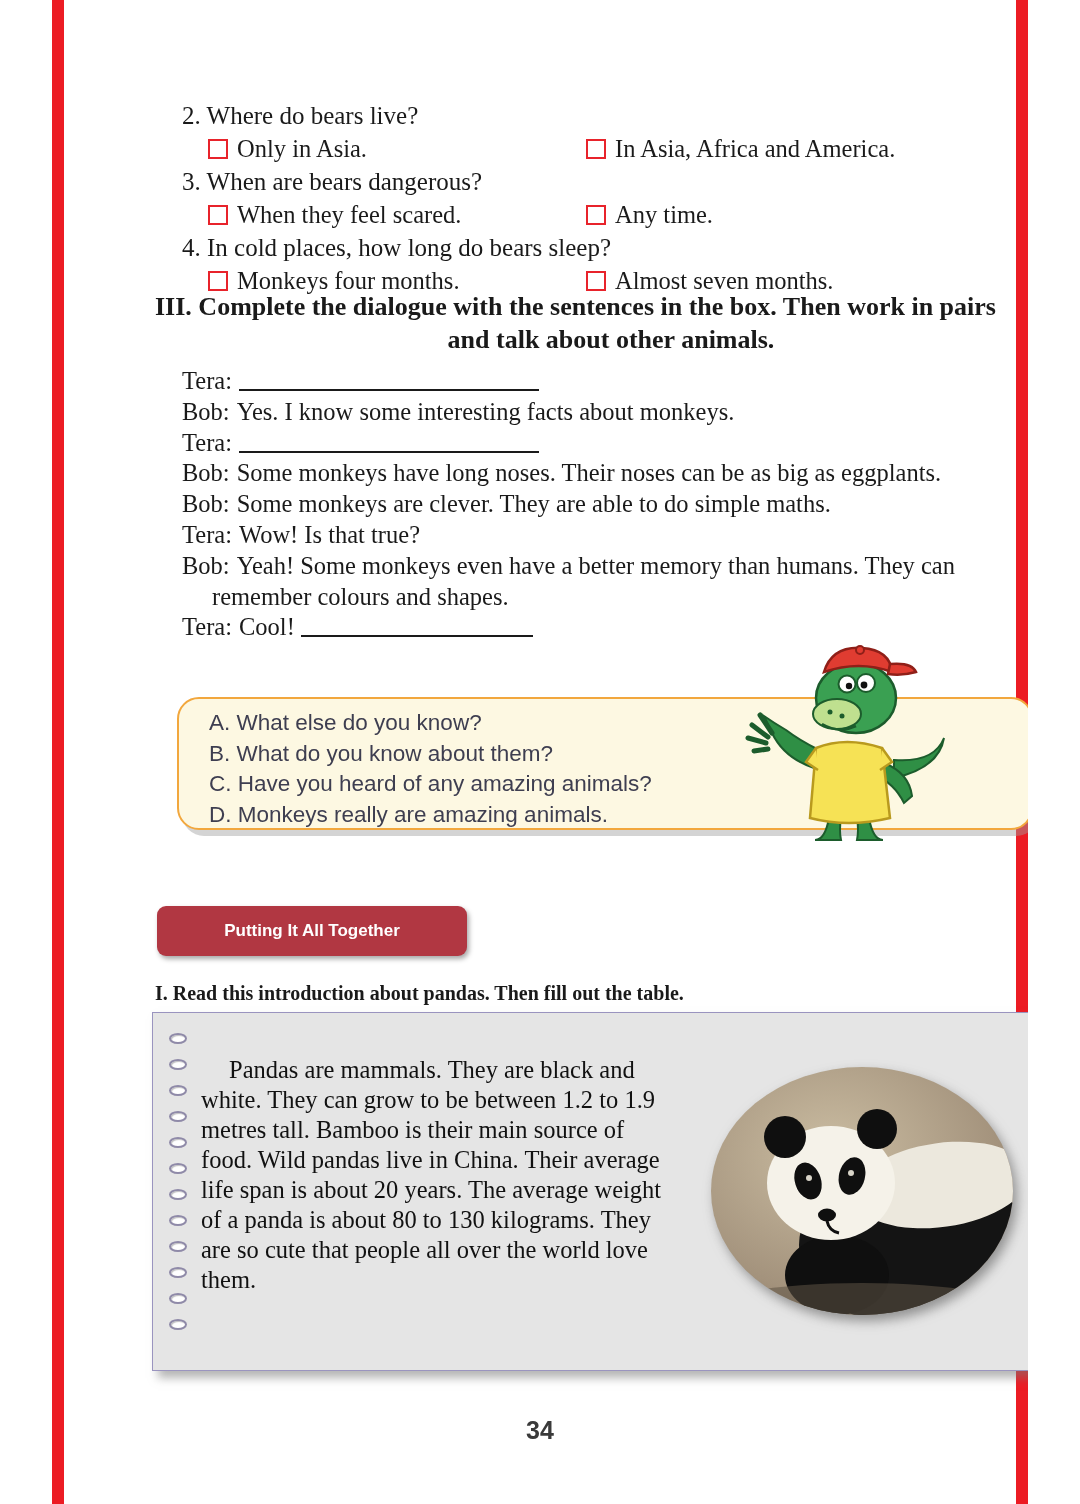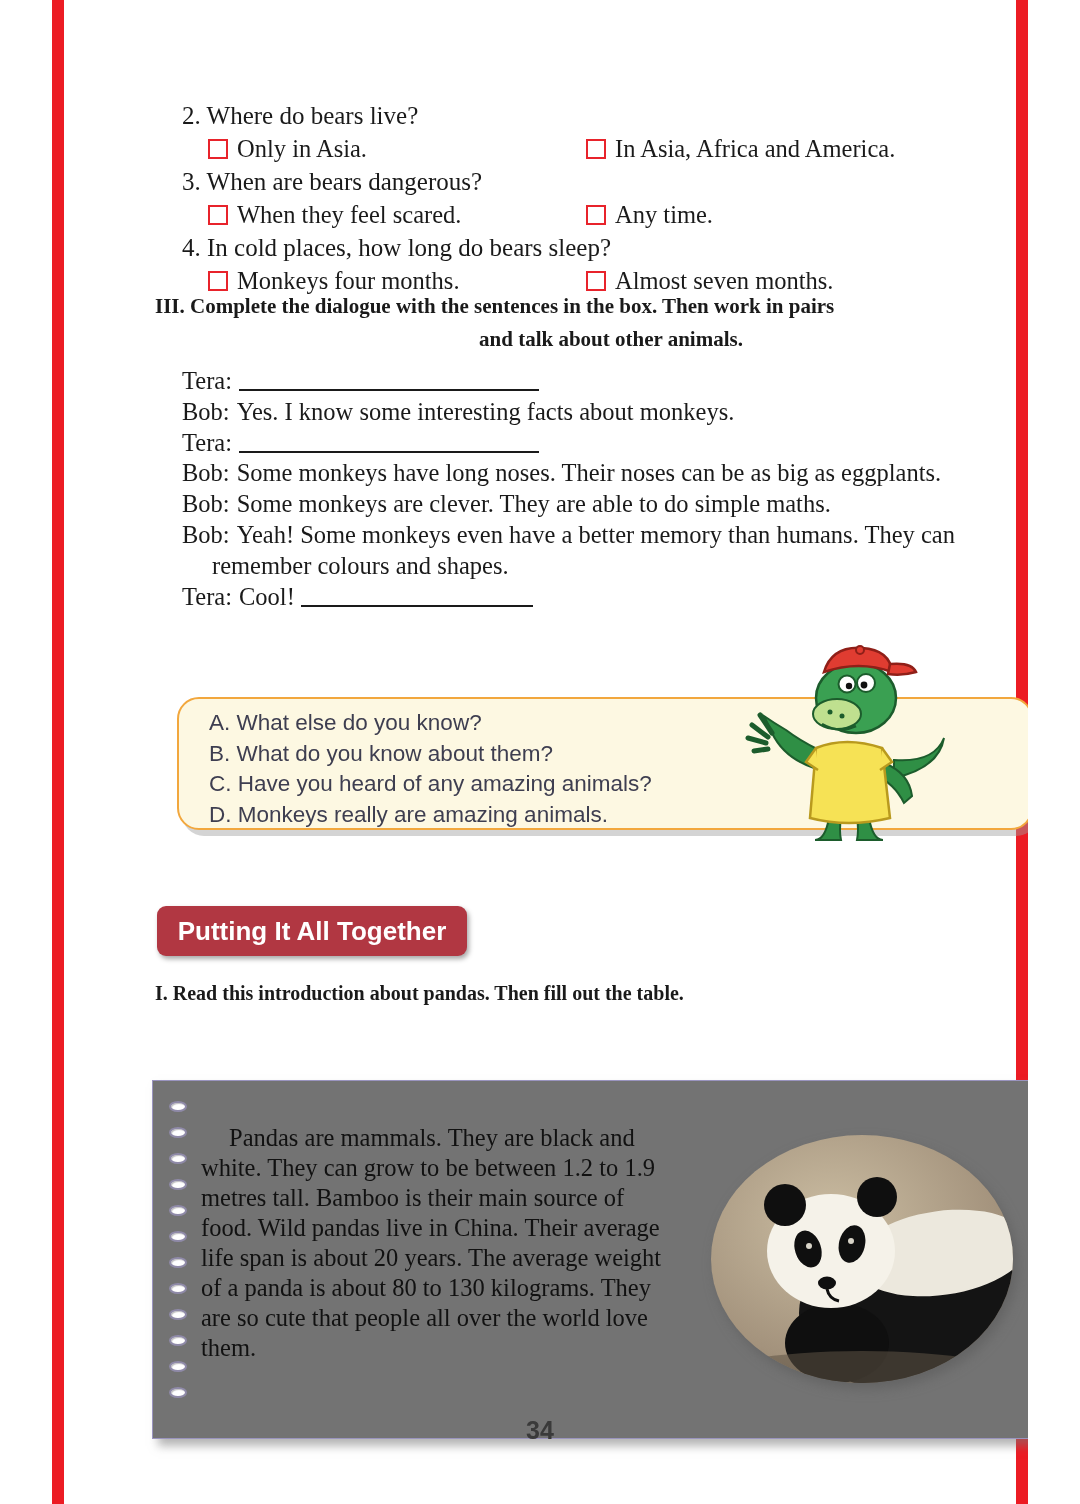--- a/index.html
+++ b/index.html
@@ -19,21 +19,21 @@
   .opt-row { display:flex; padding-left:26px; line-height:31px; margin:2px 0 2px 0; align-items:flex-start; }
   .opt { display:inline-flex; align-items:center; font-size:24.5px; }
   .opt-first { width:378px; }
   .checkbox {
     display:inline-block; width:20px; height:20px; background:#fff;
     border:2.5px solid #e8232b; margin-right:9px; flex:0 0 auto;
   }
 
   
   .sec3-head { position:absolute; top:290px; left:103px; width:880px;
-    font-weight:bold; font-size:21px; line-height:33px; }
+    font-weight:bold; font-size:26px; line-height:33px; }
   .sec3-head .l2 { padding-left:32px;text-align:center; }
 
   
   .dialogue { position:absolute; top:366px; left:130px; width:862px; font-size:24.5px; }
   .dlg-line { line-height:30.8px; padding-left:30px; text-indent:-30px; }
   .speaker { font-weight:normal; margin-right:7px; }
   .blank { display:inline-block; border-bottom:2px solid #1a1a1a; height:14px; vertical-align:-2px; }
   .w300 { width:300px; } .w160 { width:158px; } .w230 { width:232px; }
 
   
@@ -45,33 +45,33 @@
   .box-lines { padding:9px 0 8px 30px; font-family:"Liberation Sans", sans-serif;
     font-size:22.5px; line-height:30.5px; color:#3e3e50; }
 
   
   .dino { position:absolute; top:628px; left:692px; width:205px; height:215px; z-index:3; }
 
   
   .badge {
     position:absolute; top:906px; left:105px; width:310px; height:50px;
     background:#b13742; border-radius:9px; color:#ffffff;
-    font-family:"Liberation Sans", sans-serif; font-weight:bold; font-size:26px;
+    font-family:"Liberation Sans", sans-serif; font-weight:bold; font-size:17px;
     display:flex; align-items:center; justify-content:center;
     box-shadow:2px 3px 5px rgba(0,0,0,0.35);
   }
 
   
   .sec1-head { position:absolute; top:982px; left:103px; width:880px;
     font-weight:bold; font-size:20px; }
 
   
   .panda-panel {
-    position:absolute; top:1080px; left:100px; width:880px; height:359px;
-    background:#737373; border:1px solid #9a94bf;
+    position:absolute; top:1012px; left:100px; width:880px; height:359px;
+    background:#e5e5e5; border:1px solid #9a94bf;
     box-shadow:6px 7px 9px rgba(120,120,120,0.55);
   }
   .holes { position:absolute; left:16px; top:20px; }
   .hole {
     width:18px; height:11px; border-radius:50%; background:#ffffff;
     border:2px solid #8f8aa8; margin-bottom:15px;
     box-shadow:inset 1px 1px 1px rgba(0,0,0,0.25);
   }
   .panel-text {
     position:absolute; left:48px; top:42px; width:478px;
@@ -143,20 +143,23 @@
       <span class="speaker">Bob:</span><span>Yes. I know some interesting facts about monkeys.</span>
     </div>
     <div class="dlg-line">
       <span class="speaker">Tera:</span><span class="blank w300"></span>
     </div>
     <div class="dlg-line">
       <span class="speaker">Bob:</span><span>Some monkeys have long noses. Their noses can be as big as eggplants.</span>
     </div>
     <div class="dlg-line">
       <span class="speaker">Bob:</span><span>Some monkeys are clever. They are able to do simple maths.</span>
+    </div>
+    <div class="dlg-line">
+      <span class="speaker">Tera:</span><span>Wow! Is that true?</span>
     </div>
     <div class="dlg-line">
       <span class="speaker">Bob:</span><span>Yeah! Some monkeys even have a better memory than humans. They can remember colours and shapes.</span>
     </div>
     <div class="dlg-line">
       <span class="speaker">Tera:</span><span>Cool!</span> <span class="blank w230"></span>
     </div>
   </div>
 
   <div class="sentence-box">

